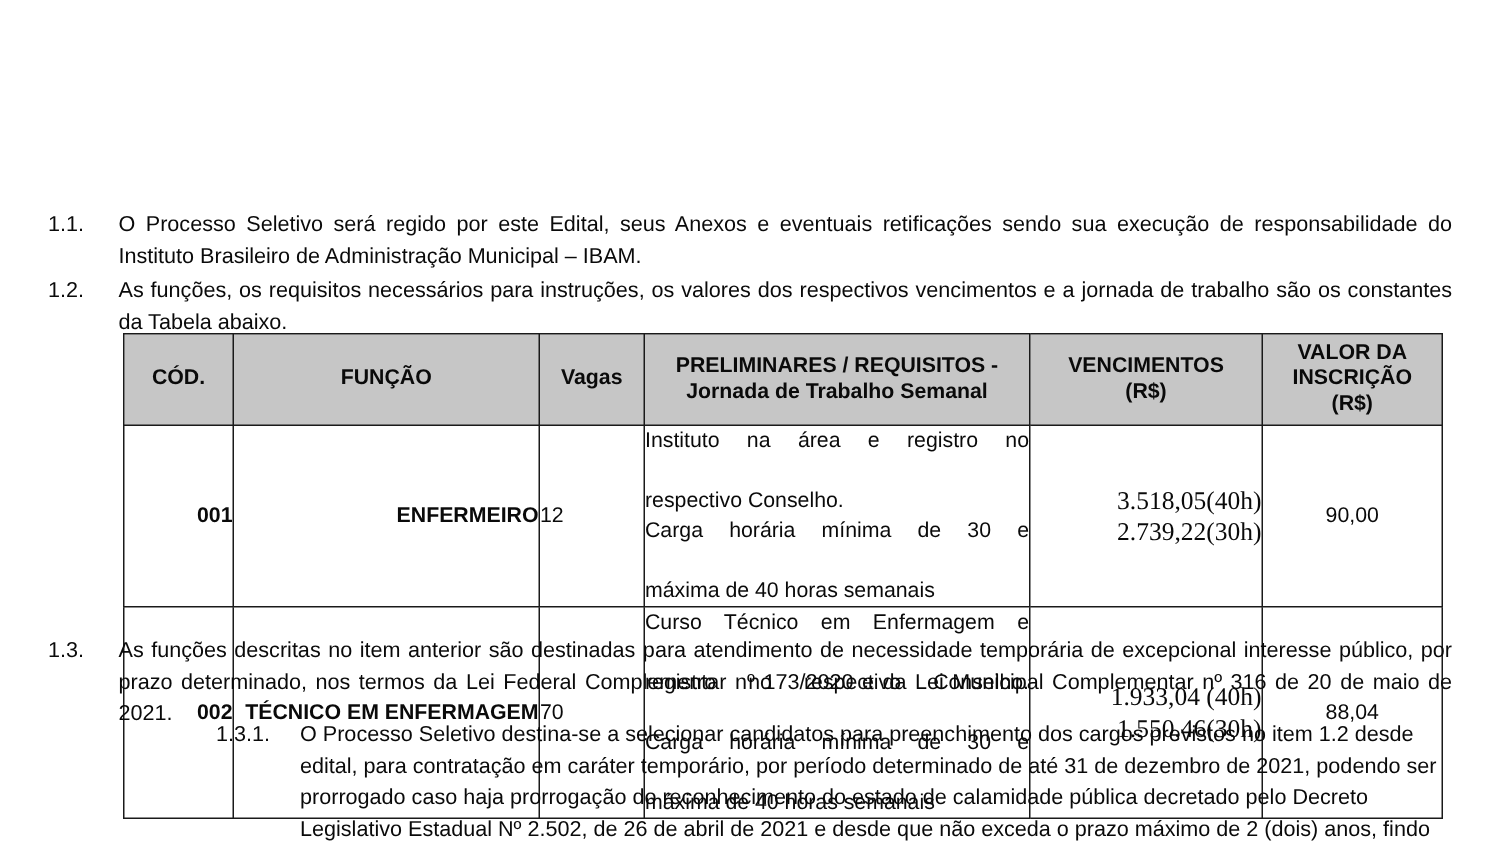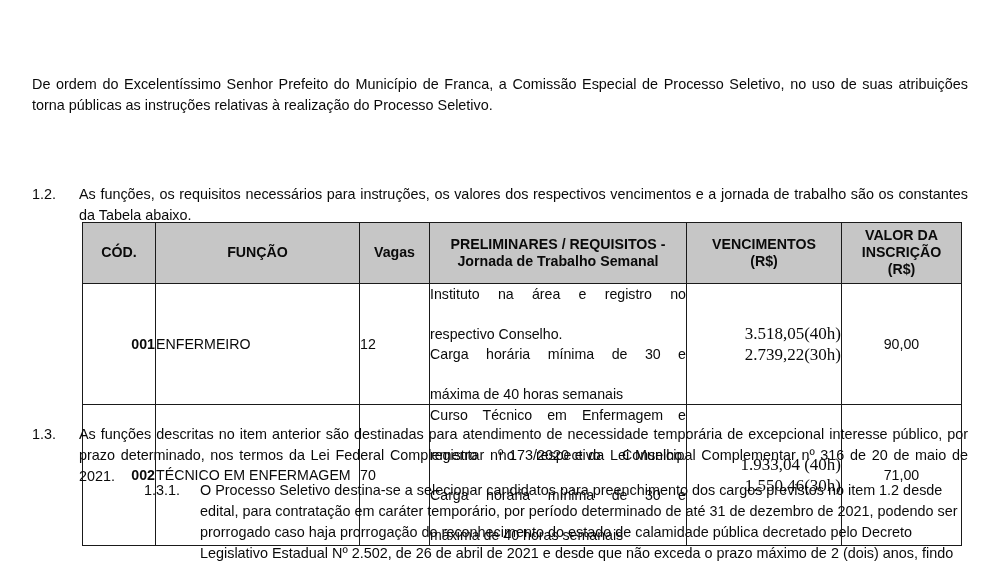--- a/index.html
+++ b/index.html
@@ -142,22 +142,22 @@
   th.h-escol    { width: 250px; }
   th.h-venc     { width: 148px; }
   th.h-valor    { width: 113px; }
 
   td.c-cod {
     text-align: right;
     font-weight: bold;
     font-size: 14.2px;
   }
   td.c-funcao {
-    text-align: left;
-    font-weight: normal;
+    text-align: right;
+    font-weight: bold;
     font-size: 14.2px;
     padding-left: 8px;
   }
   td.c-vagas {
     text-align: left;
     font-size: 14.2px;
     padding-left: 9px;
   }
   td.c-escol {
     text-align: justify;
@@ -188,23 +188,26 @@
     font-size: 14.2px;
   }
   tr.row-body td { height: 71px; }
 </style>
 </head>
 <body>
 
 <div class="page">
 
 
-  <p class="intro">De ordem do Excelentíssimo Senhor Prefeito do Município de Franca, a Comissão Especial de Processo Seletivo, no uso de suas atribuições torna públicas as instruções relativas à realização do Processo Seletivo.</p>
-
-
+
+
+  <div class="clause" id="clause-1-1">
+    <span class="num">1.1.</span>
+    <span class="body">O Processo Seletivo será regido por este Edital, seus Anexos e eventuais retificações sendo sua execução de responsabilidade do Instituto Brasileiro de Administração Municipal – IBAM.</span>
+  </div>
 
   <div class="clause" id="clause-1-2">
     <span class="num">1.2.</span>
     <span class="body">As funções, os requisitos necessários para instruções, os valores dos respectivos vencimentos e a jornada de trabalho são os constantes da Tabela abaixo.</span>
   </div>
 
   <div class="tbl-wrap">
     <table class="edital">
       <thead>
         <tr>
@@ -250,21 +253,21 @@
           <td class="c-escol">
             <span class="ln j">Curso Técnico em Enfermagem e</span>
             <span class="ln j">registro no respectivo Conselho.</span>
             <span class="ln j">Carga horária mínima de 30 e</span>
             <span class="ln">máxima de 40 horas semanais</span>
           </td>
           <td class="c-venc">
             <span>1.933,04 (40h)</span><br>
             <span>1.550,46(30h)</span>
           </td>
-          <td class="c-valor">71,00</td>
+          <td class="c-valor">88,04</td>
         </tr>
       </tbody>
     </table>
   </div>
 
   <div class="clause" id="clause-1-3">
     <span class="num">1.3.</span>
     <span class="body">As funções descritas no item anterior são destinadas para atendimento de necessidade temporária de excepcional interesse público, por prazo determinado, nos termos da Lei Federal Complementar nº 173/2020 e da Lei Municipal Complementar nº 316 de 20 de maio de 2021.</span>
   </div>
 

